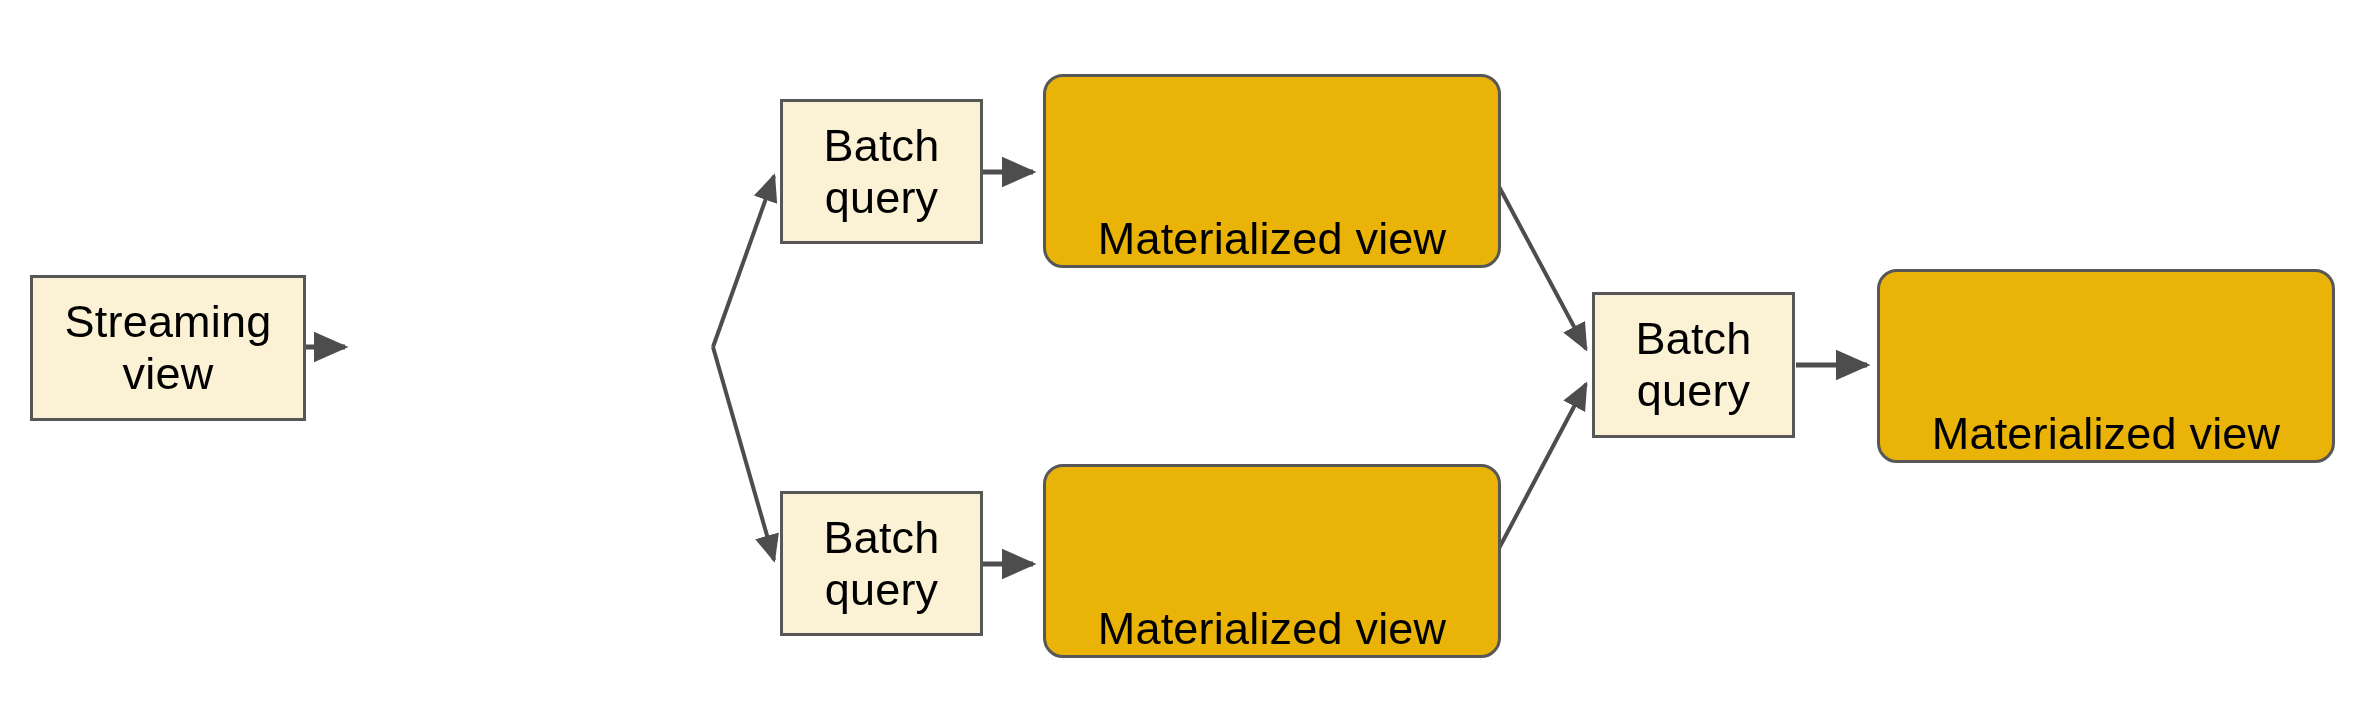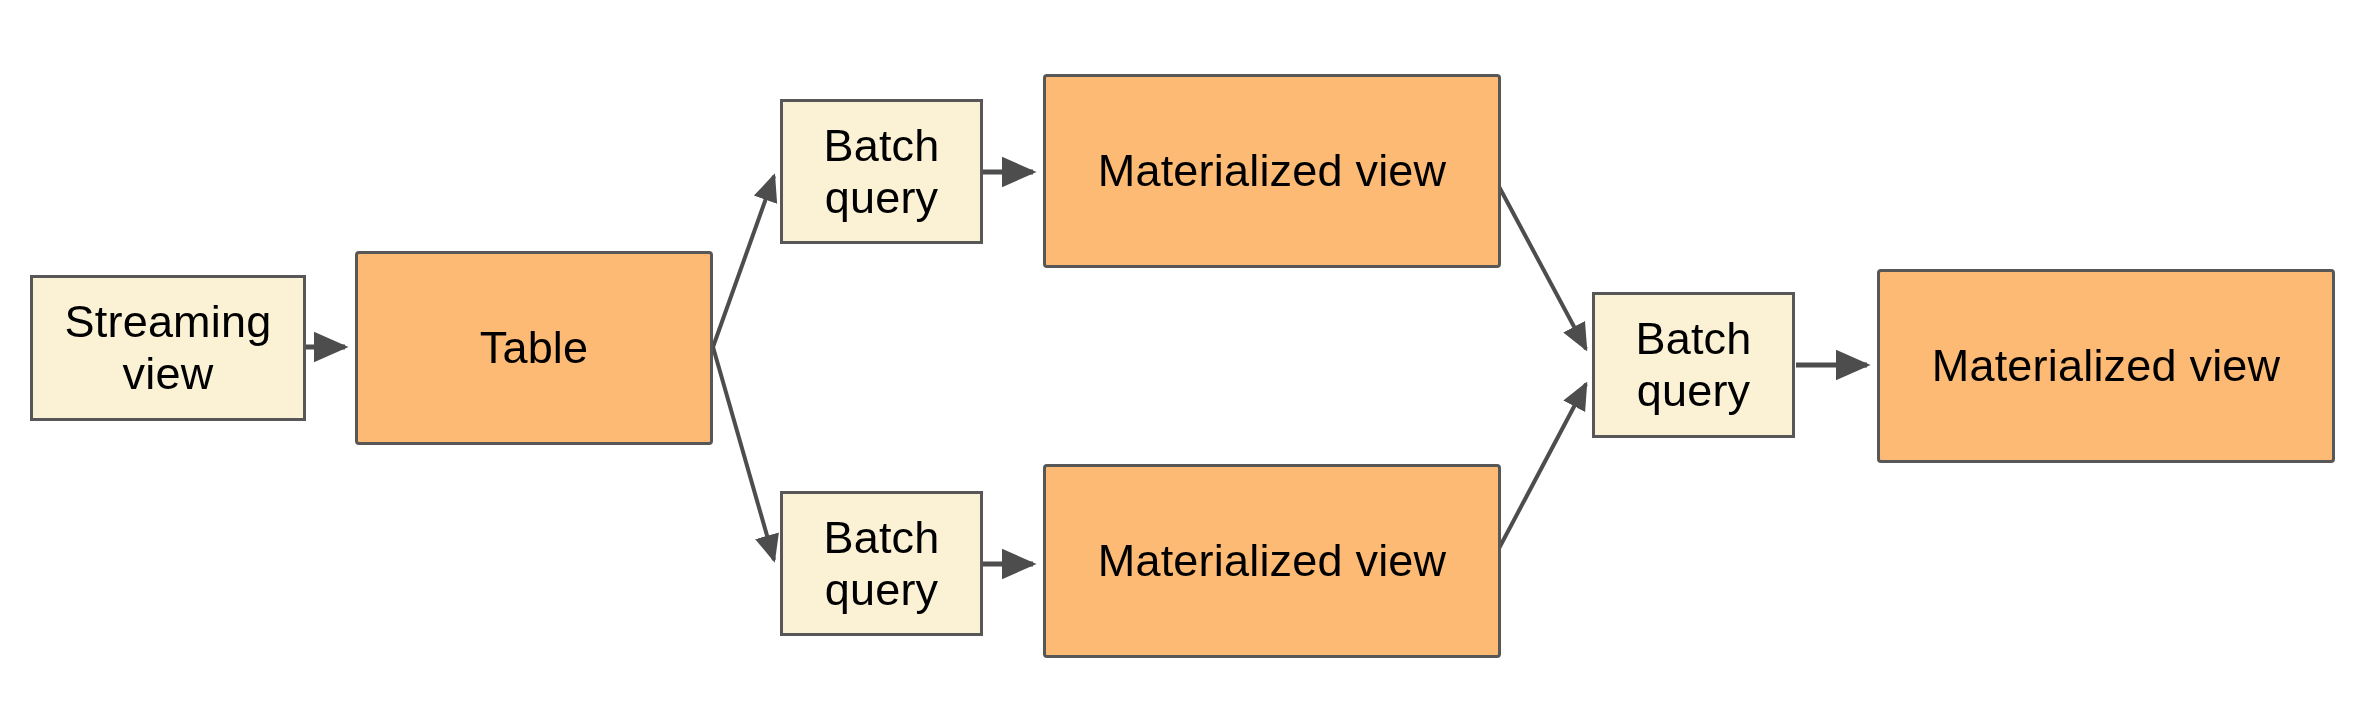--- a/index.html
+++ b/index.html
@@ -36,22 +36,23 @@
     line-height: 1.15;
     border: 3px solid #575757;
     white-space: pre-line;
     letter-spacing: 0.2px;
   }
   .node-process {
     background: #fbf2d5;
     border-radius: 0;
   }
   .node-store {
-    background: #fdba74;
-    border-radius: 4px;
+    background: #eab308;
+    border-radius: 20px;
+    align-items: flex-end;
   }
   .node-label {
     display: block;
     width: 100%;
     padding: 0 22px;
     box-sizing: border-box;
   }
 </style>
 </head>
 <body>
@@ -80,23 +81,20 @@
     <line x1="1496" y1="554" x2="1586" y2="384" stroke="#4d4d4d" stroke-width="4" marker-end="url(#arrowhead)"></line>
 
     <line x1="1796" y1="365" x2="1867" y2="365" stroke="#4d4d4d" stroke-width="5" marker-end="url(#arrowhead)"></line>
   </svg>
 
   <div class="node node-process" style="left:30px; top:275px; width:276px; height:146px;">
     <span class="node-label">Streaming
 view</span>
   </div>
 
-  <div class="node node-store" style="left:355px; top:251px; width:358px; height:194px;">
-    <span class="node-label">Table</span>
-  </div>
 
   <div class="node node-process" style="left:780px; top:99px; width:203px; height:145px;">
     <span class="node-label">Batch
 query</span>
   </div>
 
   <div class="node node-store" style="left:1043px; top:74px; width:458px; height:194px;">
     <span class="node-label">Materialized view</span>
   </div>
 

